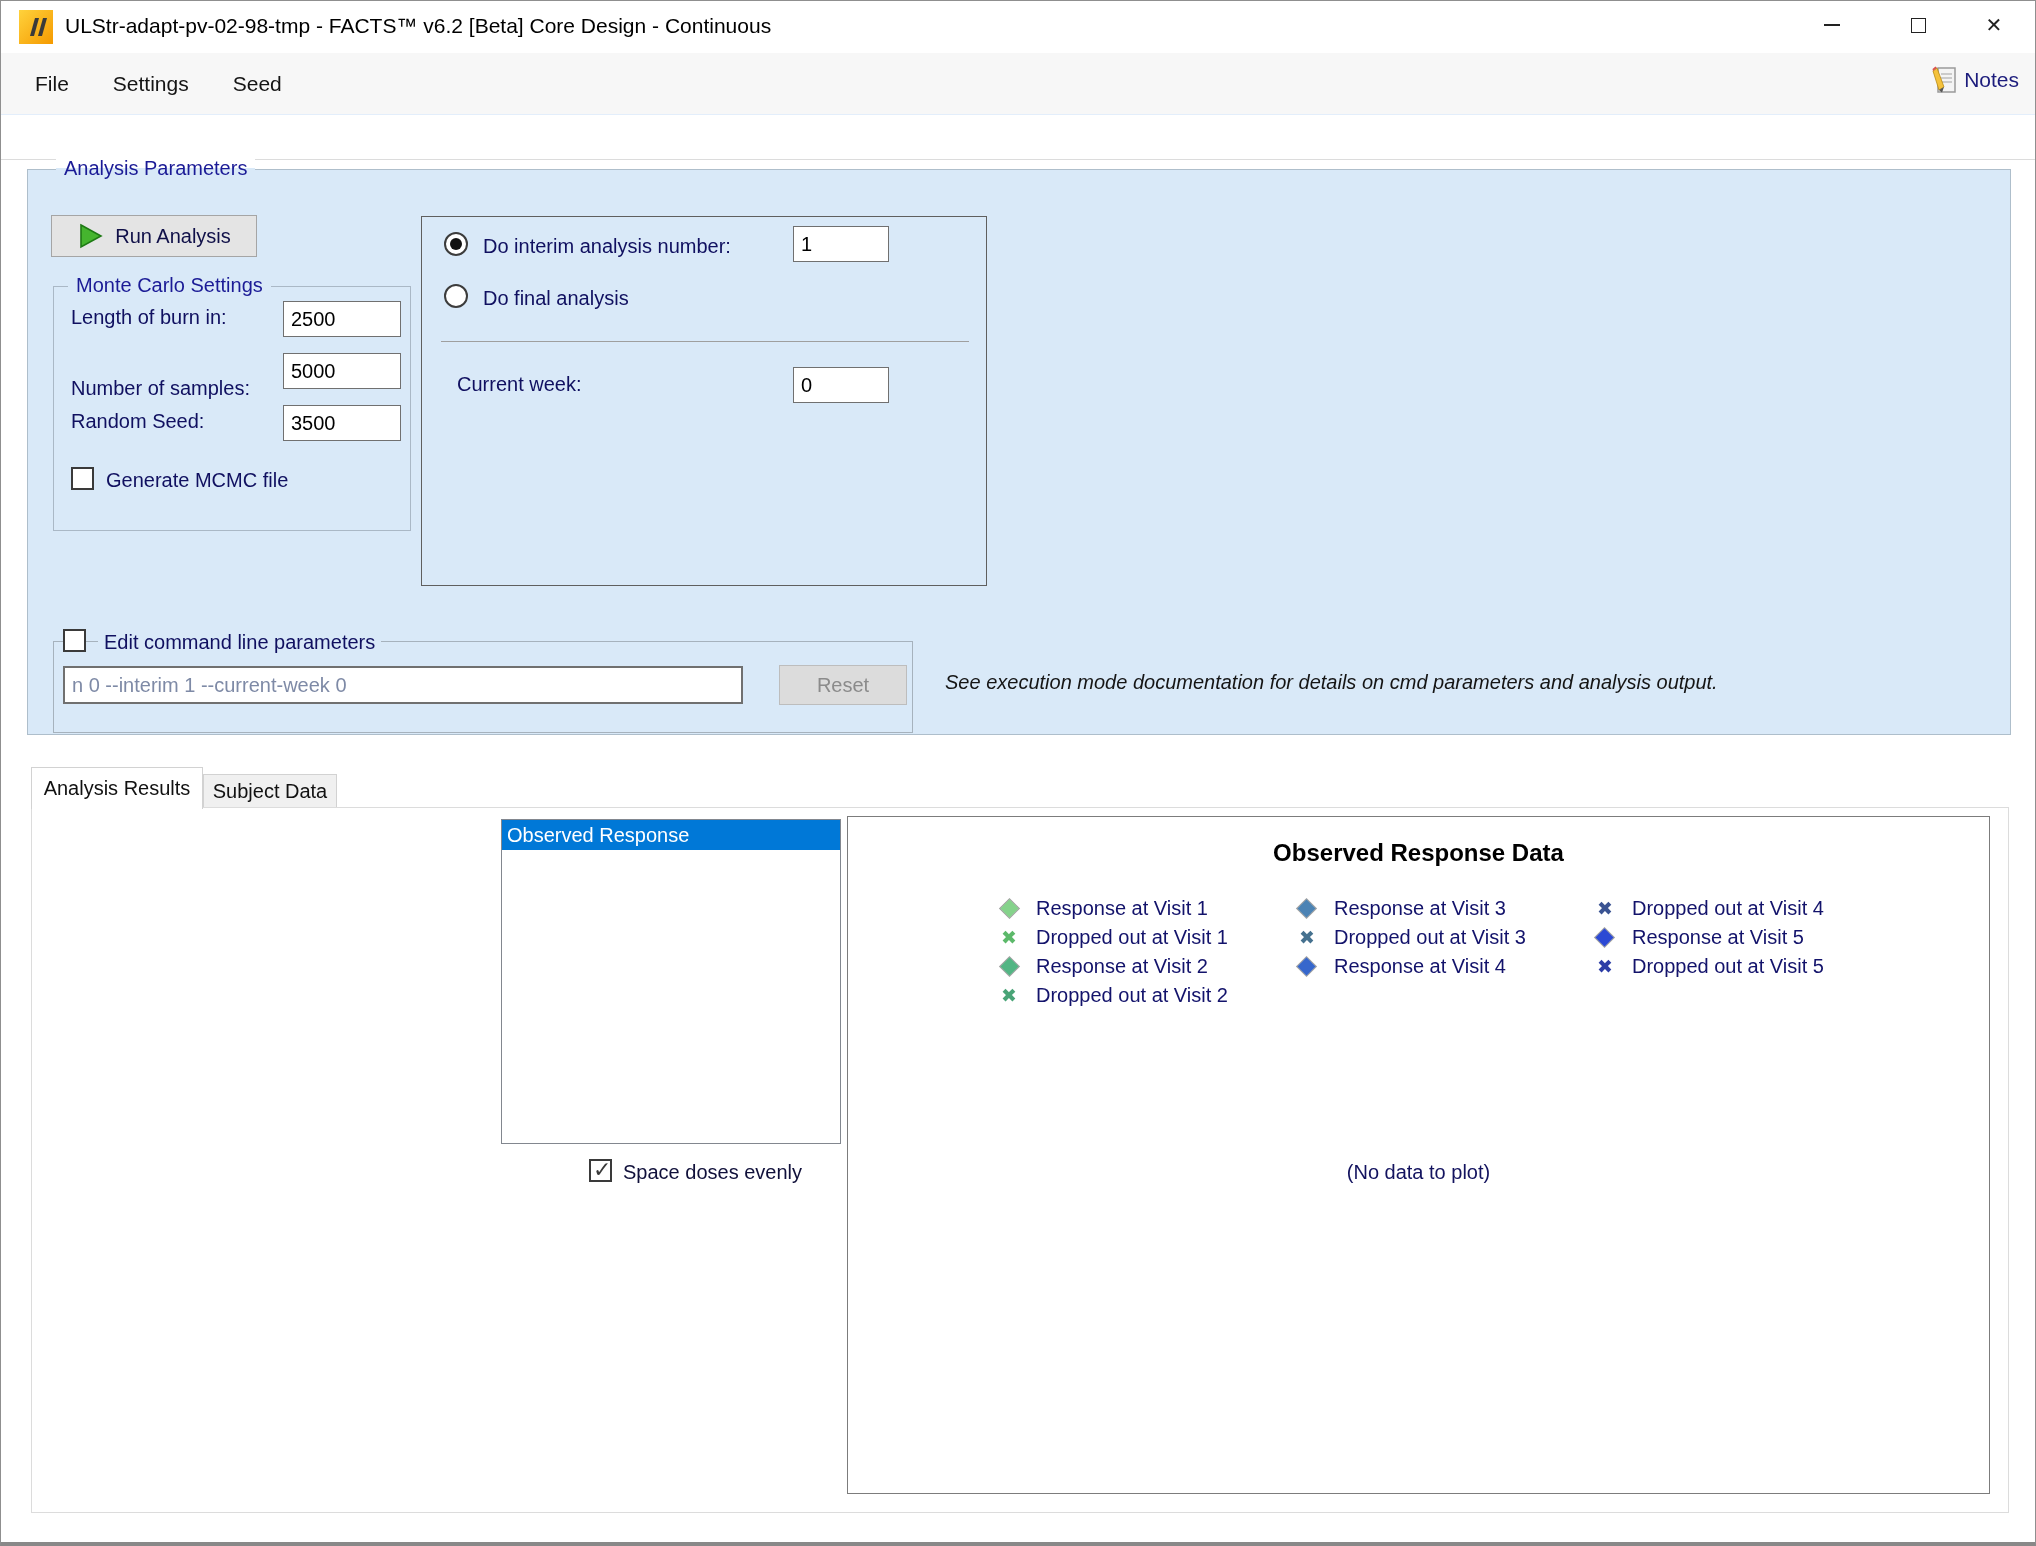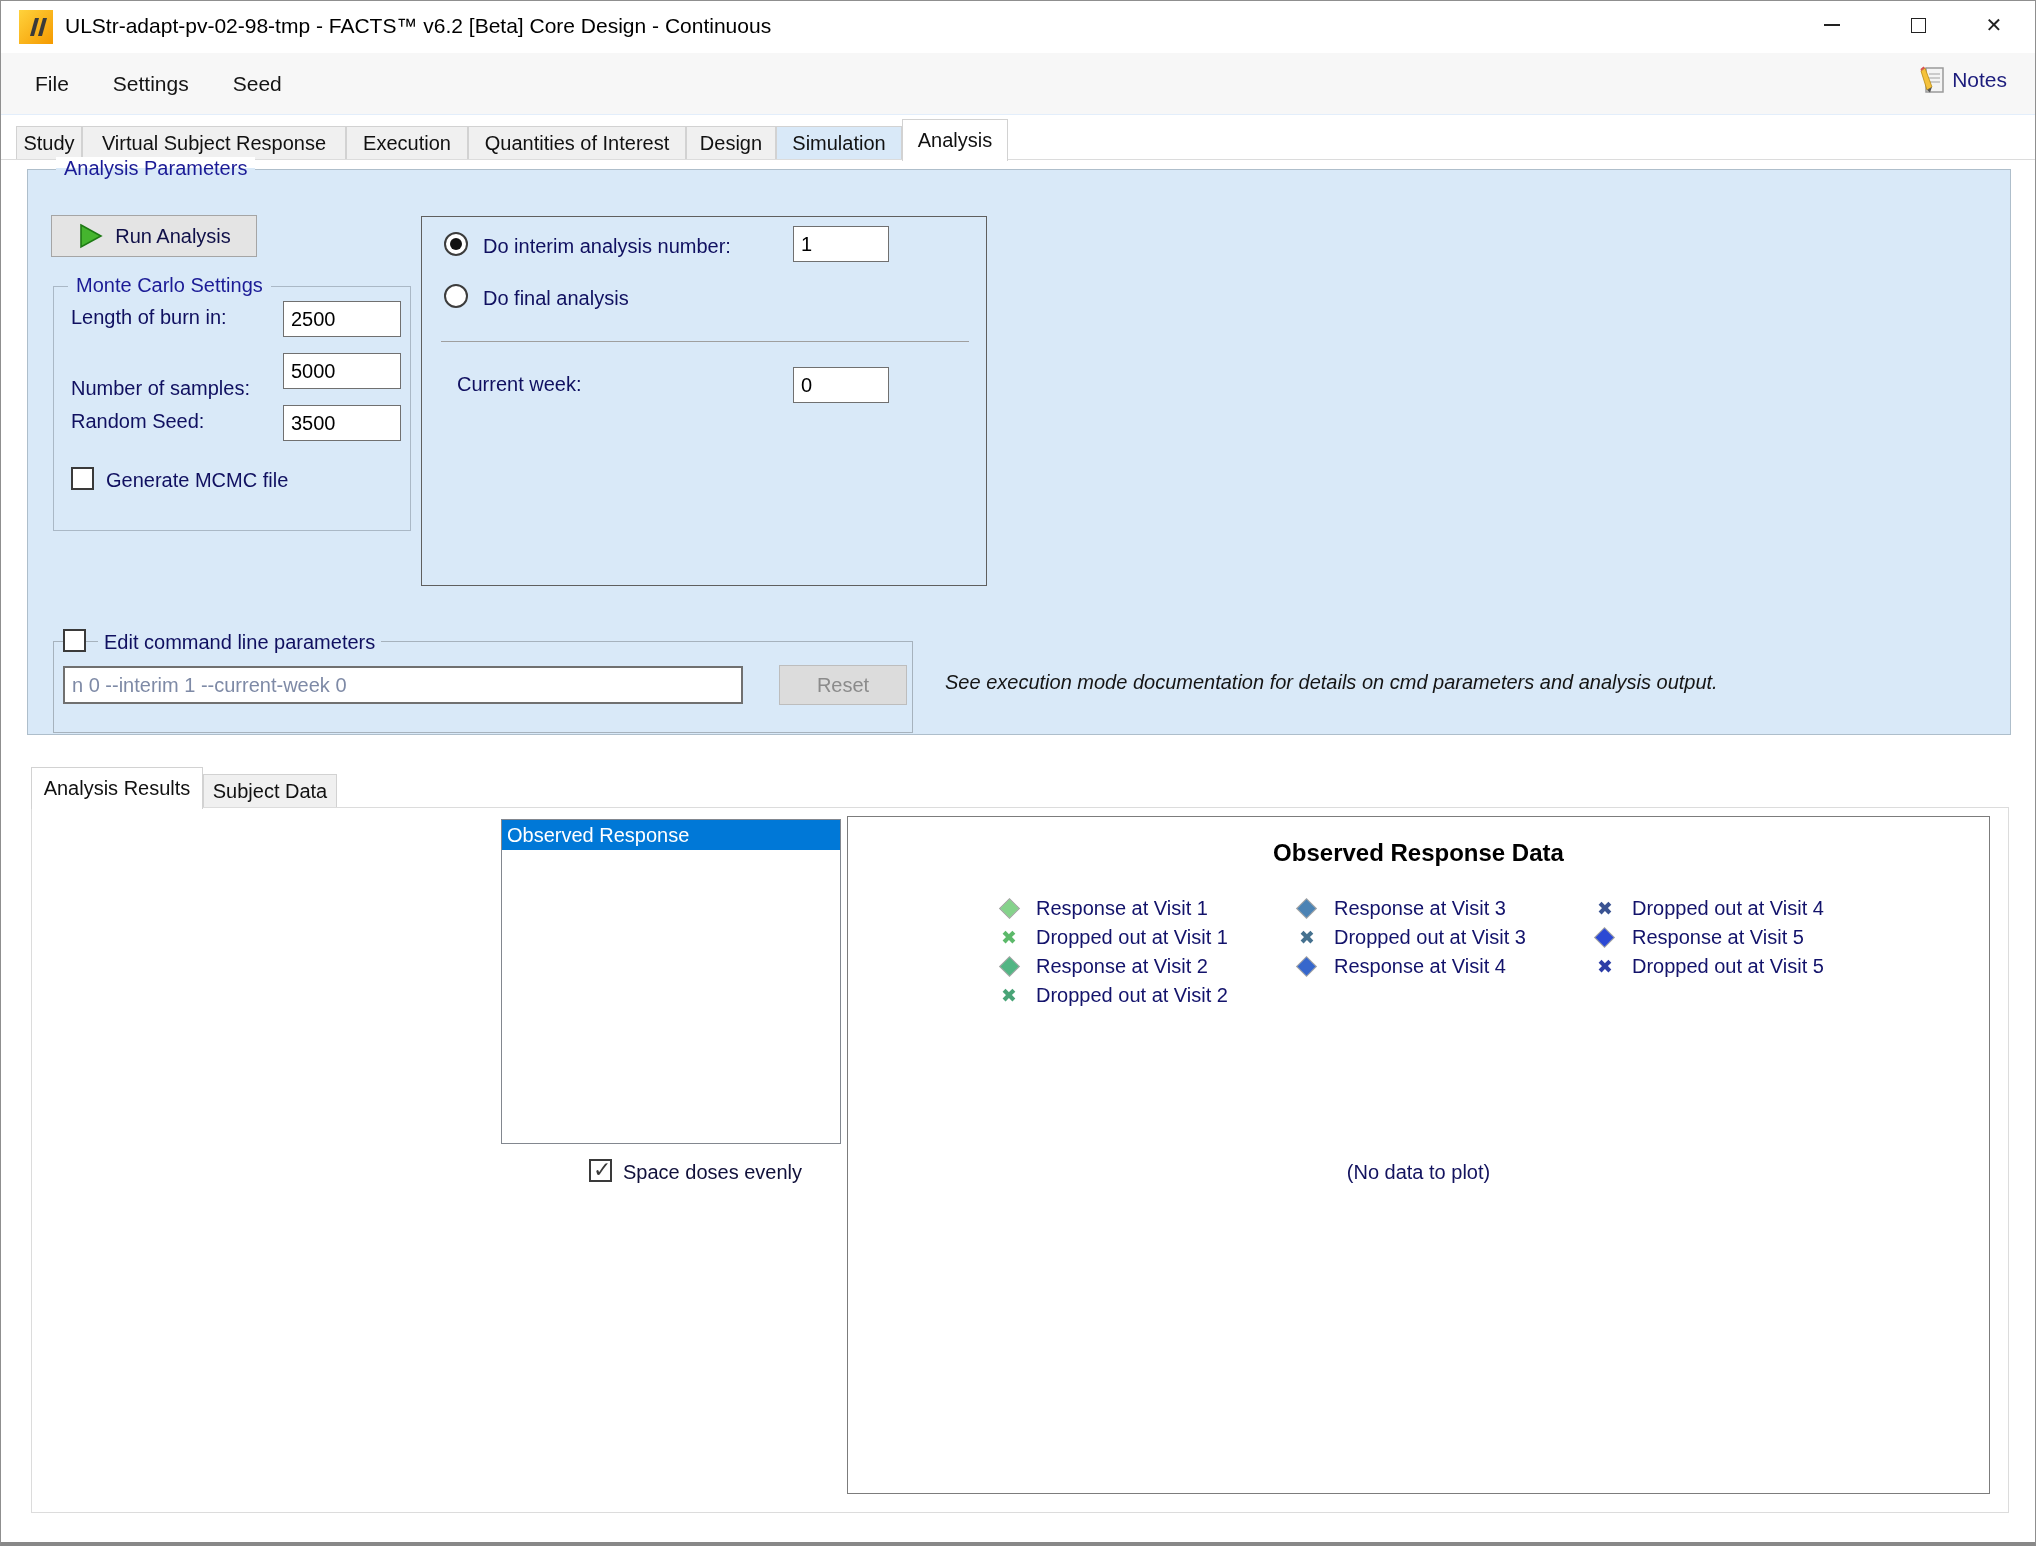--- a/index.html
+++ b/index.html
@@ -16,21 +16,21 @@
              font-size:20px; color:#222; cursor:default; }
   .win-btn.min { right:172px; } .win-btn.max { right:86px; } .win-btn.close { right:10px; }
   .max-glyph { display:inline-block; width:15px; height:15px; border:1.5px solid #222; }
   .min-glyph { display:inline-block; width:16px; border-top:2px solid #222; }
 
   
   .menubar { position:absolute; left:0; top:52px; right:0; height:62px; background:#f7f7f7;
              border-bottom:1px solid #e3eefb; display:flex; align-items:center; }
   .menu-item { font-size:21px; color:#141414; padding:6px 22px; cursor:default; }
   .menu-item:first-child { margin-left:12px; }
-  .notes-wrap { position:absolute; right:28px; top:12px; display:flex; align-items:center; gap:6px; cursor:default; }
+  .notes-wrap { position:absolute; right:16px; top:12px; display:flex; align-items:center; gap:6px; cursor:default; }
   .notes-label { font-size:21px; color:#1c1c7c; }
 
   
   .tabstrip { position:absolute; left:0; top:118px; right:0; height:41px; }
   .tab { position:absolute; top:7px; height:34px; background:#f0f0f0; border:1px solid #d2d2d2;
          display:flex; align-items:center; justify-content:center; font-size:20px; color:#111; cursor:pointer; }
   .tab.hl { background:#d9e9f8; }
   .tab.active { top:0; height:42px; background:#fff; border-bottom:none; z-index:3; }
   .page-edge { position:absolute; left:0; top:158px; right:0; border-top:1px solid #dcdcdc; }
 
@@ -124,29 +124,20 @@
         <line x1="11" y1="13" x2="22" y2="13" stroke="#b5b5b5" stroke-width="1.3"></line>
         <line x1="11" y1="17" x2="22" y2="17" stroke="#b5b5b5" stroke-width="1.3"></line>
         <polygon points="3,6 7,3 14,22 9,25" fill="#f5c23c" stroke="#b98a10" stroke-width="0.8"></polygon>
         <polygon points="3,6 7,3 5.5,1.5 2.5,4" fill="#d9534f"></polygon>
         <polygon points="14,22 9,25 12,27.5" fill="#555"></polygon>
       </svg>
       <span class="notes-label">Notes</span>
     </div>
   </div>
 
-  <div class="tabstrip">
-    <div class="tab" style="left:15px;  width:66px;">Study</div>
-    <div class="tab" style="left:81px;  width:264px;">Virtual Subject Response</div>
-    <div class="tab" style="left:345px; width:122px;">Execution</div>
-    <div class="tab" style="left:467px; width:218px;">Quantities of Interest</div>
-    <div class="tab" style="left:685px; width:90px;">Design</div>
-    <div class="tab hl" style="left:775px; width:126px;">Simulation</div>
-    <div class="tab active" style="left:901px; width:106px;">Analysis</div>
-  </div>
   <div class="page-edge"></div>
 
   <div class="groupbox blue-panel" style="left:26px; top:168px; width:1984px; height:566px;">
     <div class="gb-label" style="background:linear-gradient(to bottom,#ffffff 50%,#d9e9f8 50%);">Analysis Parameters</div>
   </div>
 
   <div class="btn" style="left:50px; top:214px; width:206px; height:42px;">
     <svg width="26" height="26" viewBox="0 0 26 26">
       <polygon points="4,2 24,13 4,24" fill="#45b52e" stroke="#1e7a14" stroke-width="1.6"></polygon>
     </svg>

